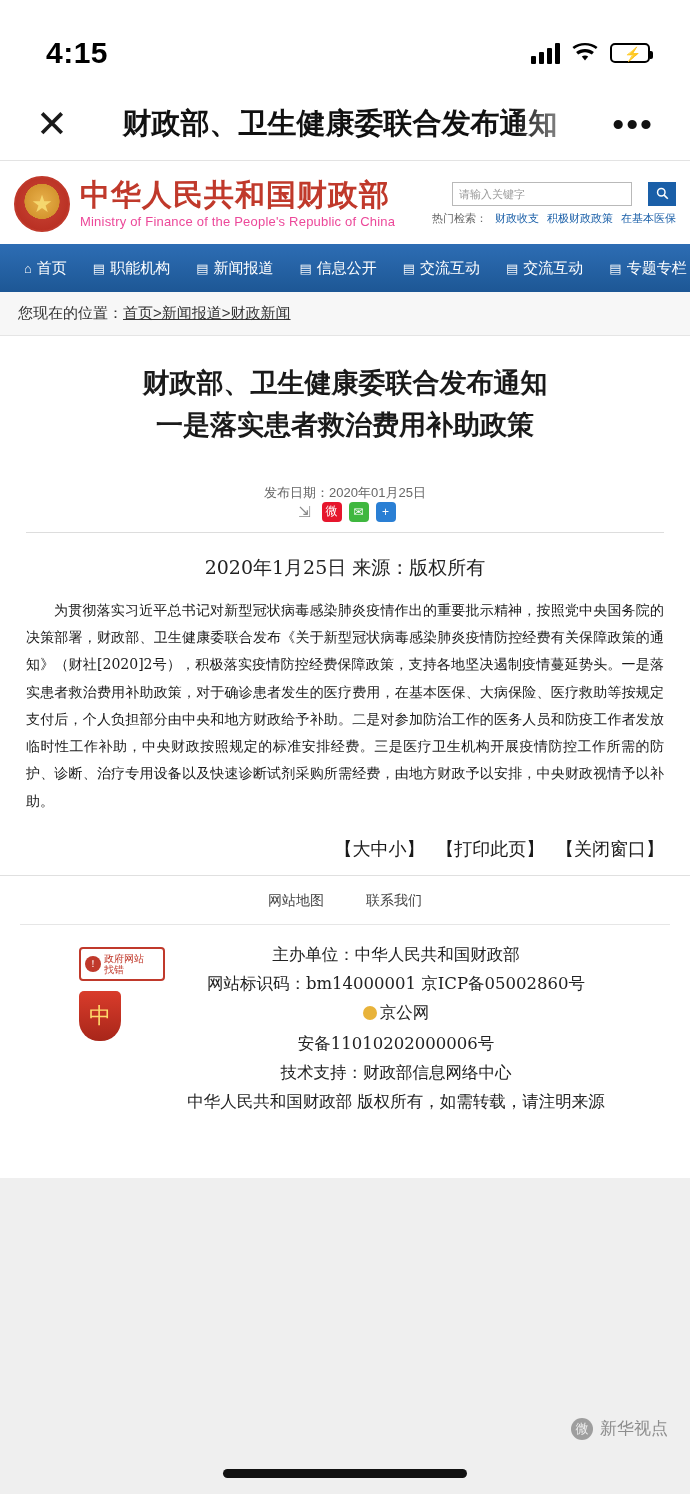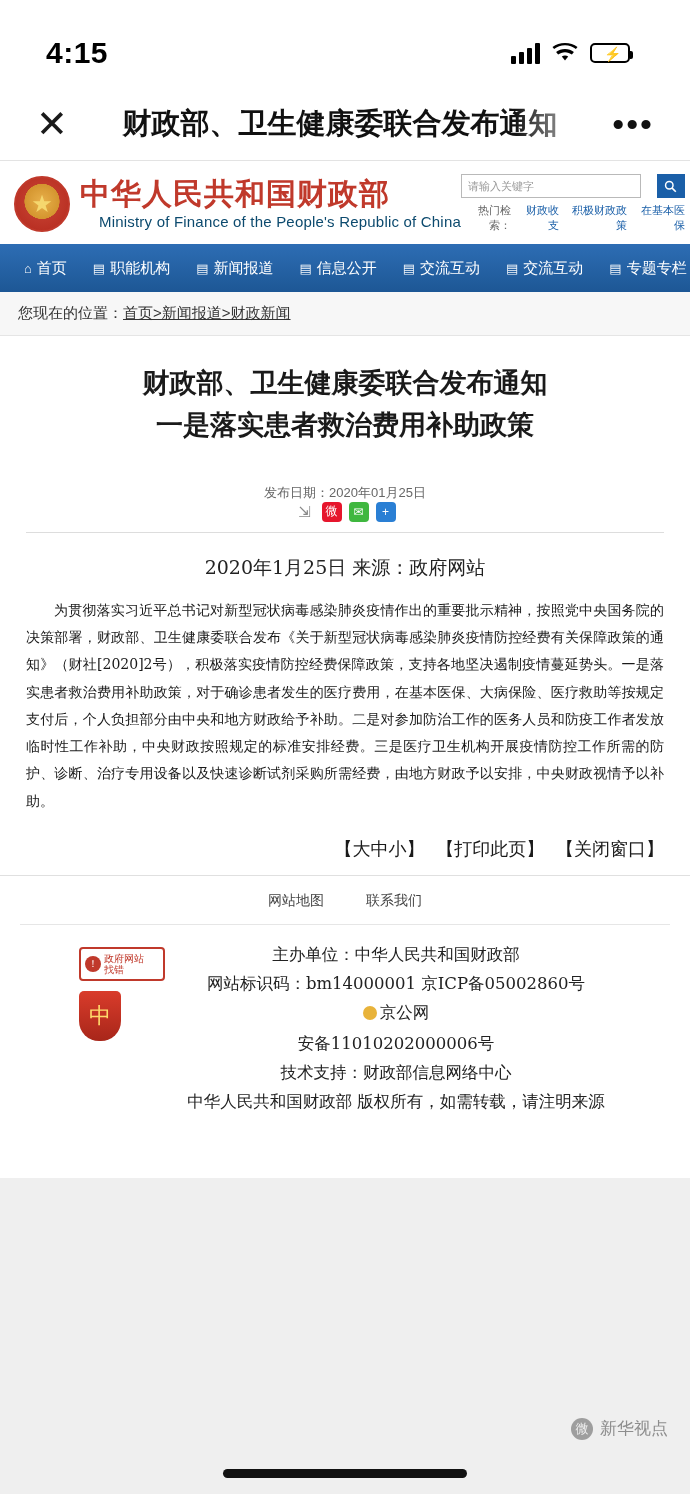--- a/index.html
+++ b/index.html
@@ -7,21 +7,21 @@
     width: 690px; height: 1494px;
     background: #fff;
     font-family: "Liberation Sans", sans-serif;
   }
   body { position: relative; overflow: hidden; }
 
   
   .statusbar {
     height: 88px;
     display: flex; align-items: center; justify-content: space-between;
-    padding: 18px 60px 0 46px;
+    padding: 18px 40px 0 46px;
     background: #fff;
   }
   .status-time {
     font-size: 30px; font-weight: bold; color: #000;
     letter-spacing: 0.5px;
   }
   .status-right { display: flex; align-items: center; gap: 12px; }
   .signal { display: flex; align-items: flex-end; gap: 3px; height: 22px; }
   .signal i { display: block; width: 5px; background: #000; border-radius: 1px; }
   .signal i:nth-child(1) { height: 8px; }
@@ -86,21 +86,21 @@
     align-items: center; justify-content: center;
     color: #f5d76e; font-size: 24px;
   }
   .site-titles { flex: 0 0 auto; }
   .site-title-cn {
     font-family: "DejaVu Serif", "Liberation Serif", serif;
     font-size: 30px; font-weight: bold; color: #c0392b; line-height: 1.15;
     letter-spacing: 1px;
   }
   .site-title-en {
-    font-size: 15px; color: #0c4a6e; letter-spacing: 0.2px; margin-top: 2px; margin-left: 19px;
+    font-size: 13px; color: #ec4899; letter-spacing: 0.2px; margin-top: 2px;
   }
   .header-search { margin-left: auto; text-align: right; }
   .search-row { display: flex; align-items: center; justify-content: flex-end; gap: 16px; }
   .search-input {
     width: 180px; height: 24px; border: 1px solid #b9b9b9; background: #fff;
     font-size: 11px; color: #999; padding: 0 6px; line-height: 22px;
     text-align: left;
   }
   .search-btn {
     width: 28px; height: 24px; background: #1a5fa8; border: 1px solid #1a5fa8;
@@ -332,21 +332,21 @@
   <div class="art-meta">
     <div class="art-date">发布日期：2020年01月25日</div>
     <div class="share">
       <span class="sh grey">⇲</span>
       <span class="sh weibo">微</span>
       <span class="sh wechat">✉</span>
       <span class="sh plus">+</span>
     </div>
   </div>
 
-  <div class="art-source">2020年1月25日 来源：政府网站</div>
+  <div class="art-source">2020年1月25日 来源：版权所有</div>
 
   <div class="art-body">
     <p>为贯彻落实习近平总书记对新型冠状病毒感染肺炎疫情作出的重要批示精神，按照党中央国务院的决策部署，财政部、卫生健康委联合发布《关于新型冠状病毒感染肺炎疫情防控经费有关保障政策的通知》（财社[2020]2号），积极落实疫情防控经费保障政策，支持各地坚决遏制疫情蔓延势头。一是落实患者救治费用补助政策，对于确诊患者发生的医疗费用，在基本医保、大病保险、医疗救助等按规定支付后，个人负担部分由中央和地方财政给予补助。二是对参加防治工作的医务人员和防疫工作者发放临时性工作补助，中央财政按照规定的标准安排经费。三是医疗卫生机构开展疫情防控工作所需的防护、诊断、治疗专用设备以及快速诊断试剂采购所需经费，由地方财政予以安排，中央财政视情予以补助。</p>
   </div>
 
   <div class="art-tools">
     <span>【大中小】</span>
     <span>【打印此页】</span>
     <span>【关闭窗口】</span>
   </div>

